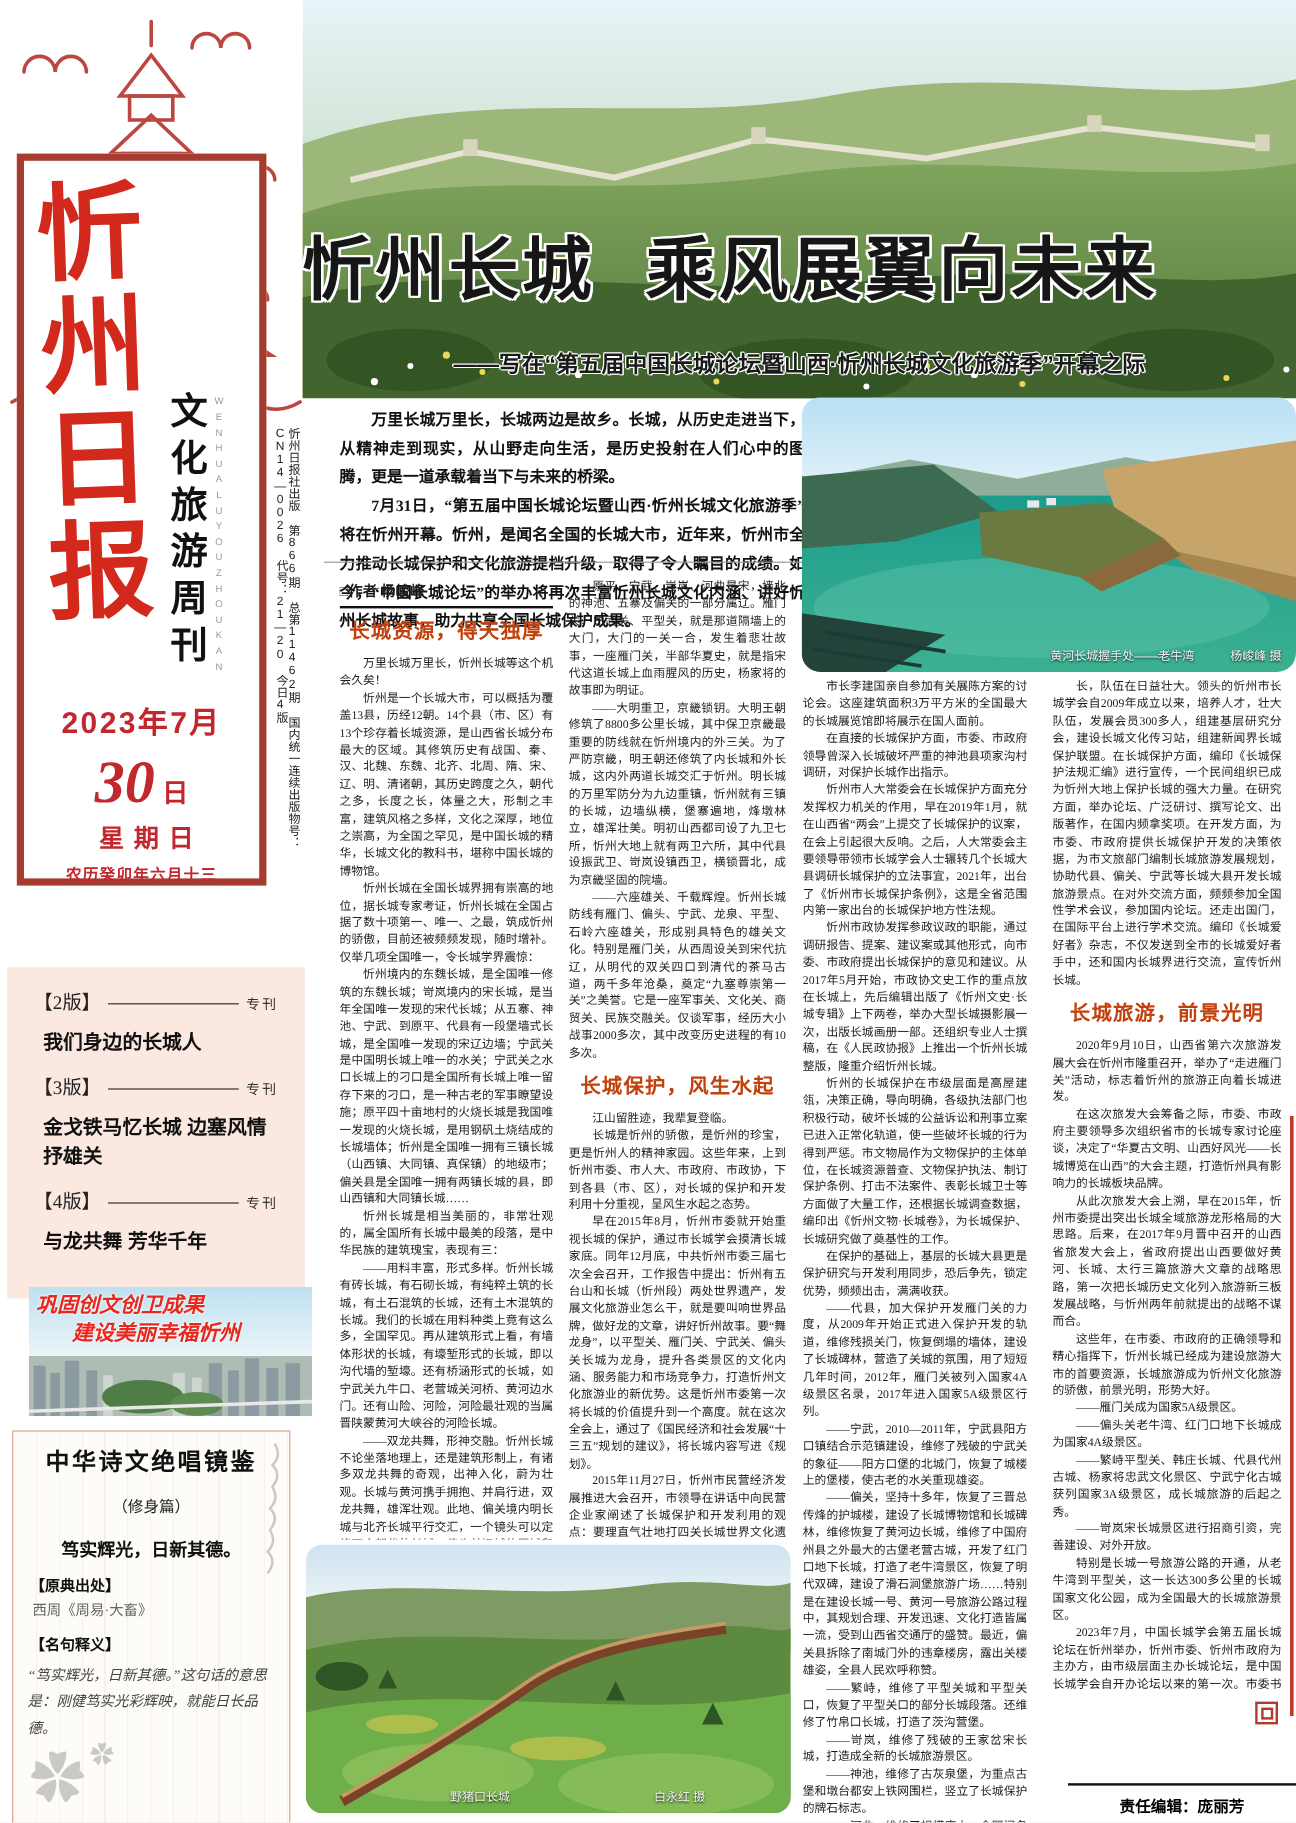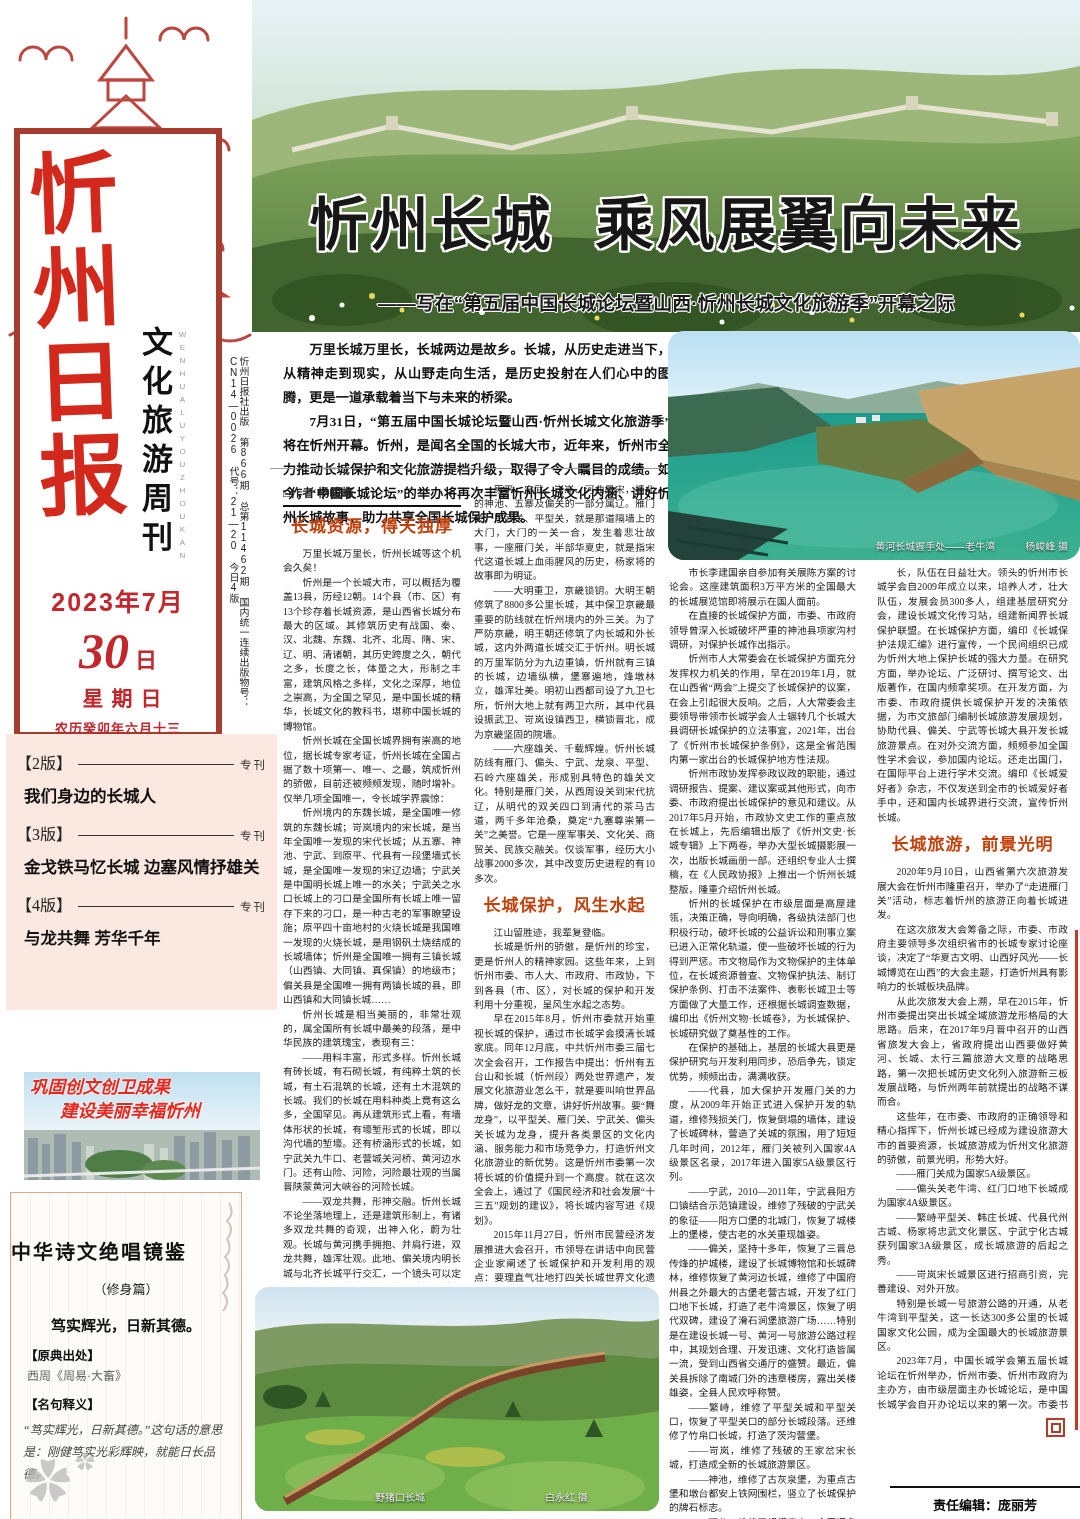--- a/index.html
+++ b/index.html
@@ -19,47 +19,47 @@
         font-size:8px;letter-spacing:4px;color:#9a9a9a;}
   .dateblock{position:absolute;left:0;right:0;top:448px;text-align:center;color:#c1272d;}
   .date-l1{font-size:25px;font-weight:bold;letter-spacing:2px;}
   .date-l2{margin-top:4px;}
   .date-day{font-size:50px;font-weight:bold;font-style:italic;font-family:"Liberation Serif",serif;}
   .date-daysuf{font-size:22px;font-weight:bold;margin-left:6px;}
   .date-week{font-size:21px;font-weight:bold;letter-spacing:8px;margin-top:2px;padding-left:16px;}
   .date-lunar{font-size:13px;font-weight:bold;margin-top:6px;letter-spacing:1px;}
   .pubinfo{left:224px;top:356px;height:384px;width:24px;writing-mode:vertical-rl;text-orientation:upright;
         font-size:10px;color:#222;letter-spacing:0;line-height:1;}
-  .sections{left:6px;top:734px;width:271px;height:272px;background:#fbe8e0;padding:2px 0;}
+  .sections{left:6px;top:806px;width:224px;height:272px;background:#fbe8e0;padding:2px 12px;}
   .sec-item{margin:14px 10px 0 10px;}
   .sec-row{display:flex;align-items:baseline;gap:6px;}
   .sec-page{font-family:"Liberation Serif",serif;font-size:16px;color:#222;}
   .sec-line{flex:1;border-top:1.5px solid #333;transform:translateY(-4px);}
   .sec-tag{font-size:11.5px;color:#333;letter-spacing:2px;}
   .sec-title{font-weight:bold;font-size:16.5px;margin:9px 0 14px 8px;color:#111;}
   .cityphoto{left:8px;top:1072px;width:236px;height:108px;overflow:hidden;padding-left:16px;}
   .slogan{position:absolute;left:0;top:4px;width:100%;color:#e8281e;
         font-family:"Liberation Serif",serif;font-weight:bold;font-style:italic;font-size:17.5px;
         text-shadow:0 0 2px #fff,0 0 2px #fff;line-height:1.35;}
   .slogan .l1{margin-left:22px;}
   .slogan .l2{margin-left:52px;}
   .poetry{left:10px;top:1192px;width:230px;height:326px;border:1px solid #dca892;background:
         repeating-linear-gradient(90deg,rgba(205,170,140,.14) 0 1px,transparent 1px 19px),#fdfcf8;}
   .po-title{font-family:"Liberation Serif",serif;font-weight:bold;font-size:20px;letter-spacing:2px;
-        text-align:left;margin-top:43px;color:#111;}
+        text-align:center;margin-top:9px;color:#111;}
   .po-sub{text-align:center;font-size:13px;margin-top:14px;color:#222;}
   .po-quote{text-align:center;font-weight:bold;font-size:15px;margin-top:16px;color:#111;}
   .po-label{font-weight:bold;font-size:12.5px;margin:10px 0 2px 14px;color:#111;}
   .po-src{font-size:12px;margin-left:16px;color:#666;font-family:"Liberation Serif",serif;}
   .po-gloss{font-size:12px;line-height:1.85;margin:6px 12px 0 12px;color:#444;
         font-family:"Liberation Serif",serif;font-style:italic;}
   .flower{position:absolute;color:#b9b9b9;opacity:.75;}
   
   .hero{left:252px;top:0;width:828px;height:332px;overflow:hidden;}
-  .hero-title{left:252px;top:178px;width:828px;text-align:center;
+  .hero-title{left:252px;top:178px;width:828px;
         font-family:"Liberation Serif",serif;font-weight:bold;font-size:58px;color:#161616;letter-spacing:3px;
         text-shadow:-2px 0 #fff,2px 0 #fff,0 -2px #fff,0 2px #fff,2px 2px #fff,-2px -2px #fff,2px -2px #fff,-2px 2px #fff;}
   .hero-title .gap{display:inline-block;width:42px;}
   .hero-sub{left:252px;top:288px;width:828px;text-align:center;font-weight:bold;font-size:19px;color:#1a1a1a;
         text-shadow:-1px 0 #fff,1px 0 #fff,0 -1px #fff,0 1px #fff,1px 1px #fff,-1px -1px #fff;}
   .intro{left:283px;top:338px;width:388px;}
   .intro p{margin:0;text-indent:2em;font-family:"Liberation Serif",serif;font-weight:bold;
         font-size:13.2px;line-height:1.82;text-align:justify;color:#111;}
   .intro-rule{left:270px;top:468px;width:402px;height:1px;background:#9a9a9a;}
   .photo-river{left:668px;top:331px;width:412px;height:229px;border-radius:16px;overflow:hidden;}

